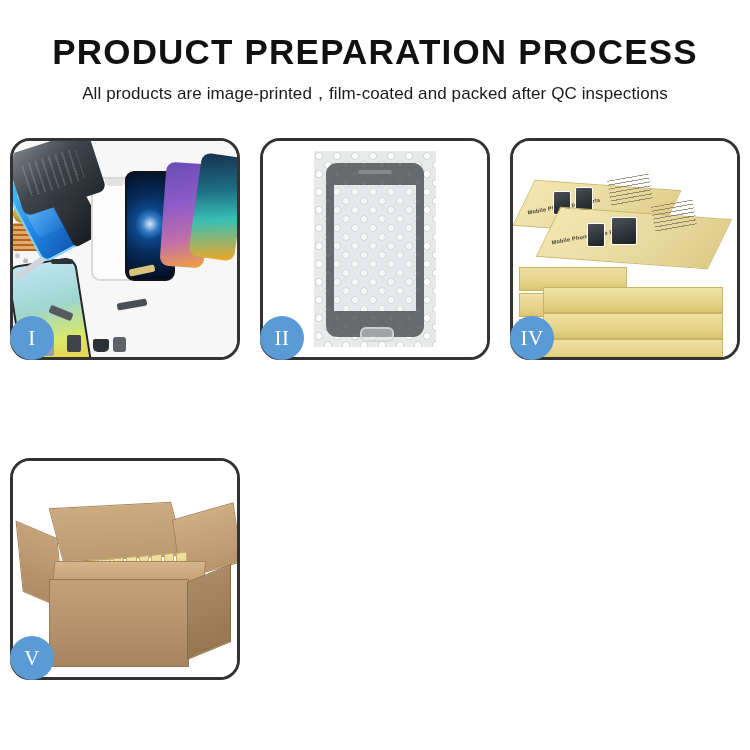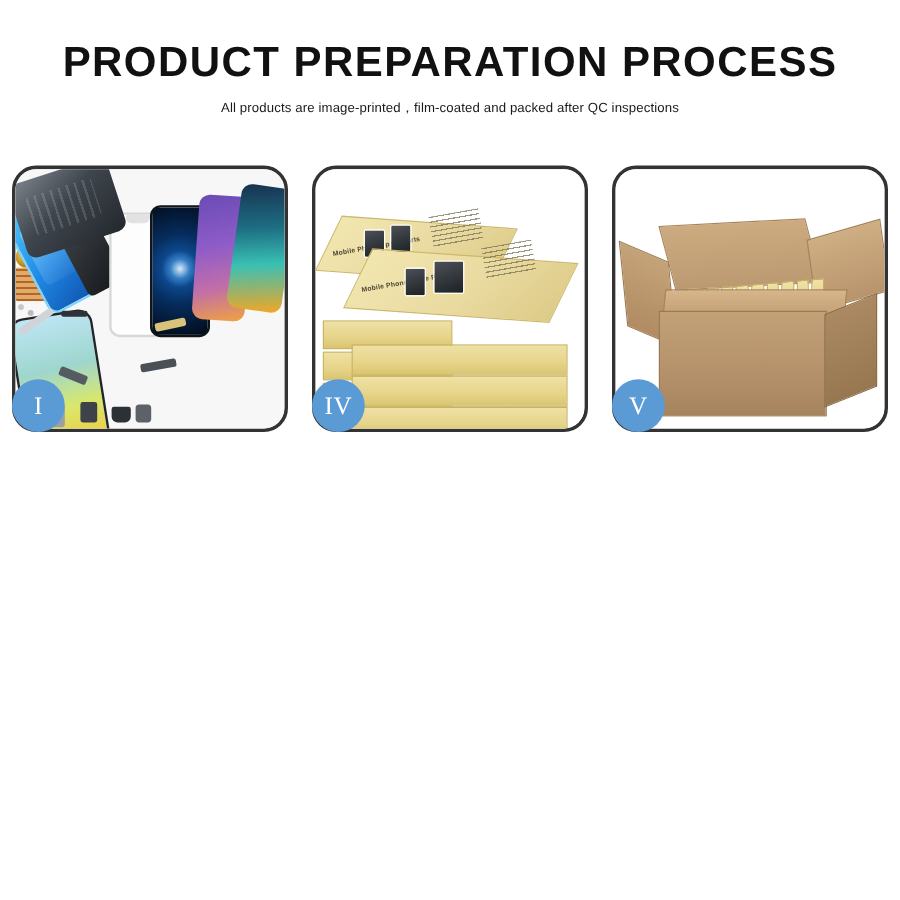--- a/index.html
+++ b/index.html
@@ -12,21 +12,21 @@
   }
   .page{position:relative;width:750px;height:544px;}
 
   
   .header{text-align:center;padding-top:34px;}
   .title{
     font-size:35px;font-weight:700;color:#111;
     letter-spacing:1.2px;line-height:1;margin:0;white-space:nowrap;
   }
   .subtitle{
-    font-size:11px;color:#1a1a1a;margin:13px 0 0 0;
+    font-size:17px;color:#1a1a1a;margin:13px 0 0 0;
     letter-spacing:.1px;white-space:nowrap;font-weight:400;
   }
 
   
   .grid{
     position:absolute;left:10px;top:138px;
     width:730px;
     display:grid;
     grid-template-columns:230px 230px 230px;
     grid-template-rows:222px 222px;
@@ -344,20 +344,31 @@
         <div class="part batt"></div>
         <div class="part spk"></div>
         <div class="part cam"></div>
         <div class="part sim"></div>
         <div class="screws"></div>
         <div class="tool"></div>
       </div>
       <div class="badge">I</div>
     </div>
 
+    <div class="card">
+      <div class="card-inner p2">
+        <div class="bubble">
+          <div class="glass">
+            <div class="earp"></div>
+          </div>
+          <div class="home"></div>
+        </div>
+      </div>
+      <div class="badge">II</div>
+    </div>
 
 
     <div class="card">
       <div class="card-inner p4">
         <div class="stack">
 
           <div class="ybox" style="left:6px;top:126px;width:106px;height:22px;"></div>
           <div class="ybox" style="left:6px;top:152px;width:106px;height:22px;"></div>
           <div class="ybox" style="left:6px;top:178px;width:106px;height:22px;"></div>
 

